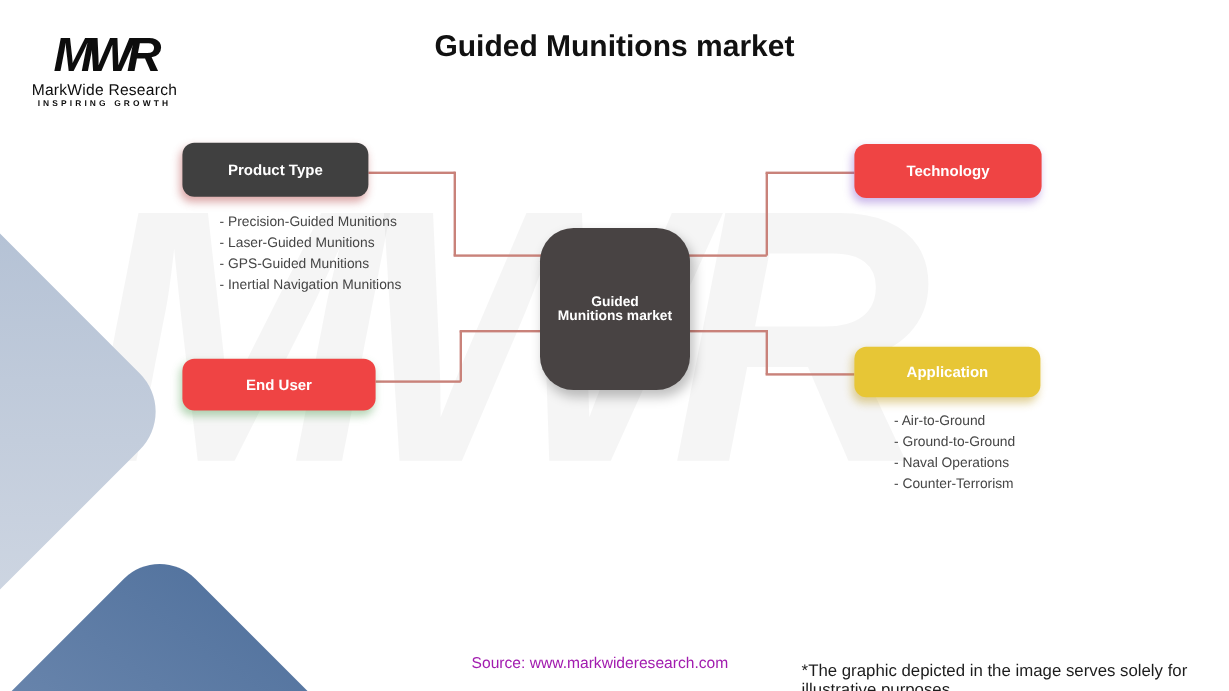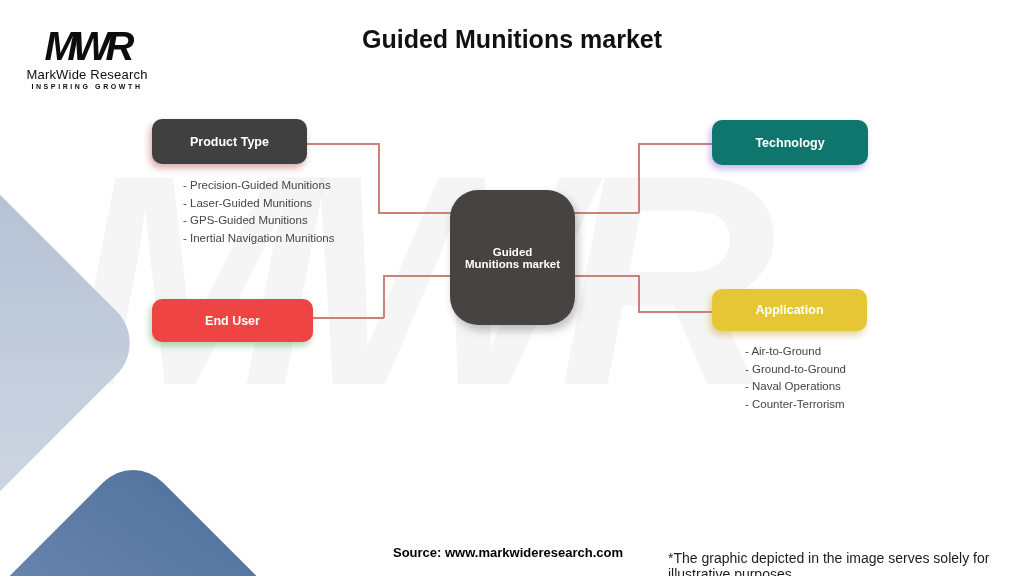--- a/index.html
+++ b/index.html
@@ -139,22 +139,22 @@
 
   .c-ap-a { left: 574px; top: 275px; width: 65px;  height: 1.5px; }
   .c-ap-b { left: 638px; top: 275px; width: 1.5px; height: 37px;  }
   .c-ap-c { left: 638px; top: 311px; width: 74px;  height: 1.5px; }
 
   
   .footer-source {
     position: absolute;
     left: 393px; top: 545px;
     font-size: 13px;
-    font-weight: bold;
-    color: #000000;
+    font-weight: normal;
+    color: #a21caf;
   }
   .footer-disclaimer {
     position: absolute;
     left: 668px; top: 550px;
     font-size: 14px;
     font-weight: 500;
     color: #1c1c1c;
   }
 </style>
 </head>
@@ -191,21 +191,21 @@
   <div class="connector c-ap-c" style="background-color: rgb(201, 130, 122);"></div>
 
   <div class="center-node" style="background-color: rgb(72, 67, 67);">Guided Munitions market</div>
 
   <div class="branch-box box-product-type" style="background-color: #404040;">Product Type</div>
   <div class="branch-list list-product-type">- Precision-Guided Munitions
 - Laser-Guided Munitions
 - GPS-Guided Munitions
 - Inertial Navigation Munitions</div>
 
-  <div class="branch-box box-technology" style="background-color: #0f766e;">Technology</div>
+  <div class="branch-box box-technology" style="background-color: #ef4444;">Technology</div>
 
   <div class="branch-box box-end-user" style="background-color: #ef4444;">End User</div>
 
   <div class="branch-box box-application" style="background-color: rgb(231, 198, 54);">Application</div>
   <div class="branch-list list-application">- Air-to-Ground
 - Ground-to-Ground
 - Naval Operations
 - Counter-Terrorism</div>
 
   <div class="footer-source">Source: www.markwideresearch.com</div>

